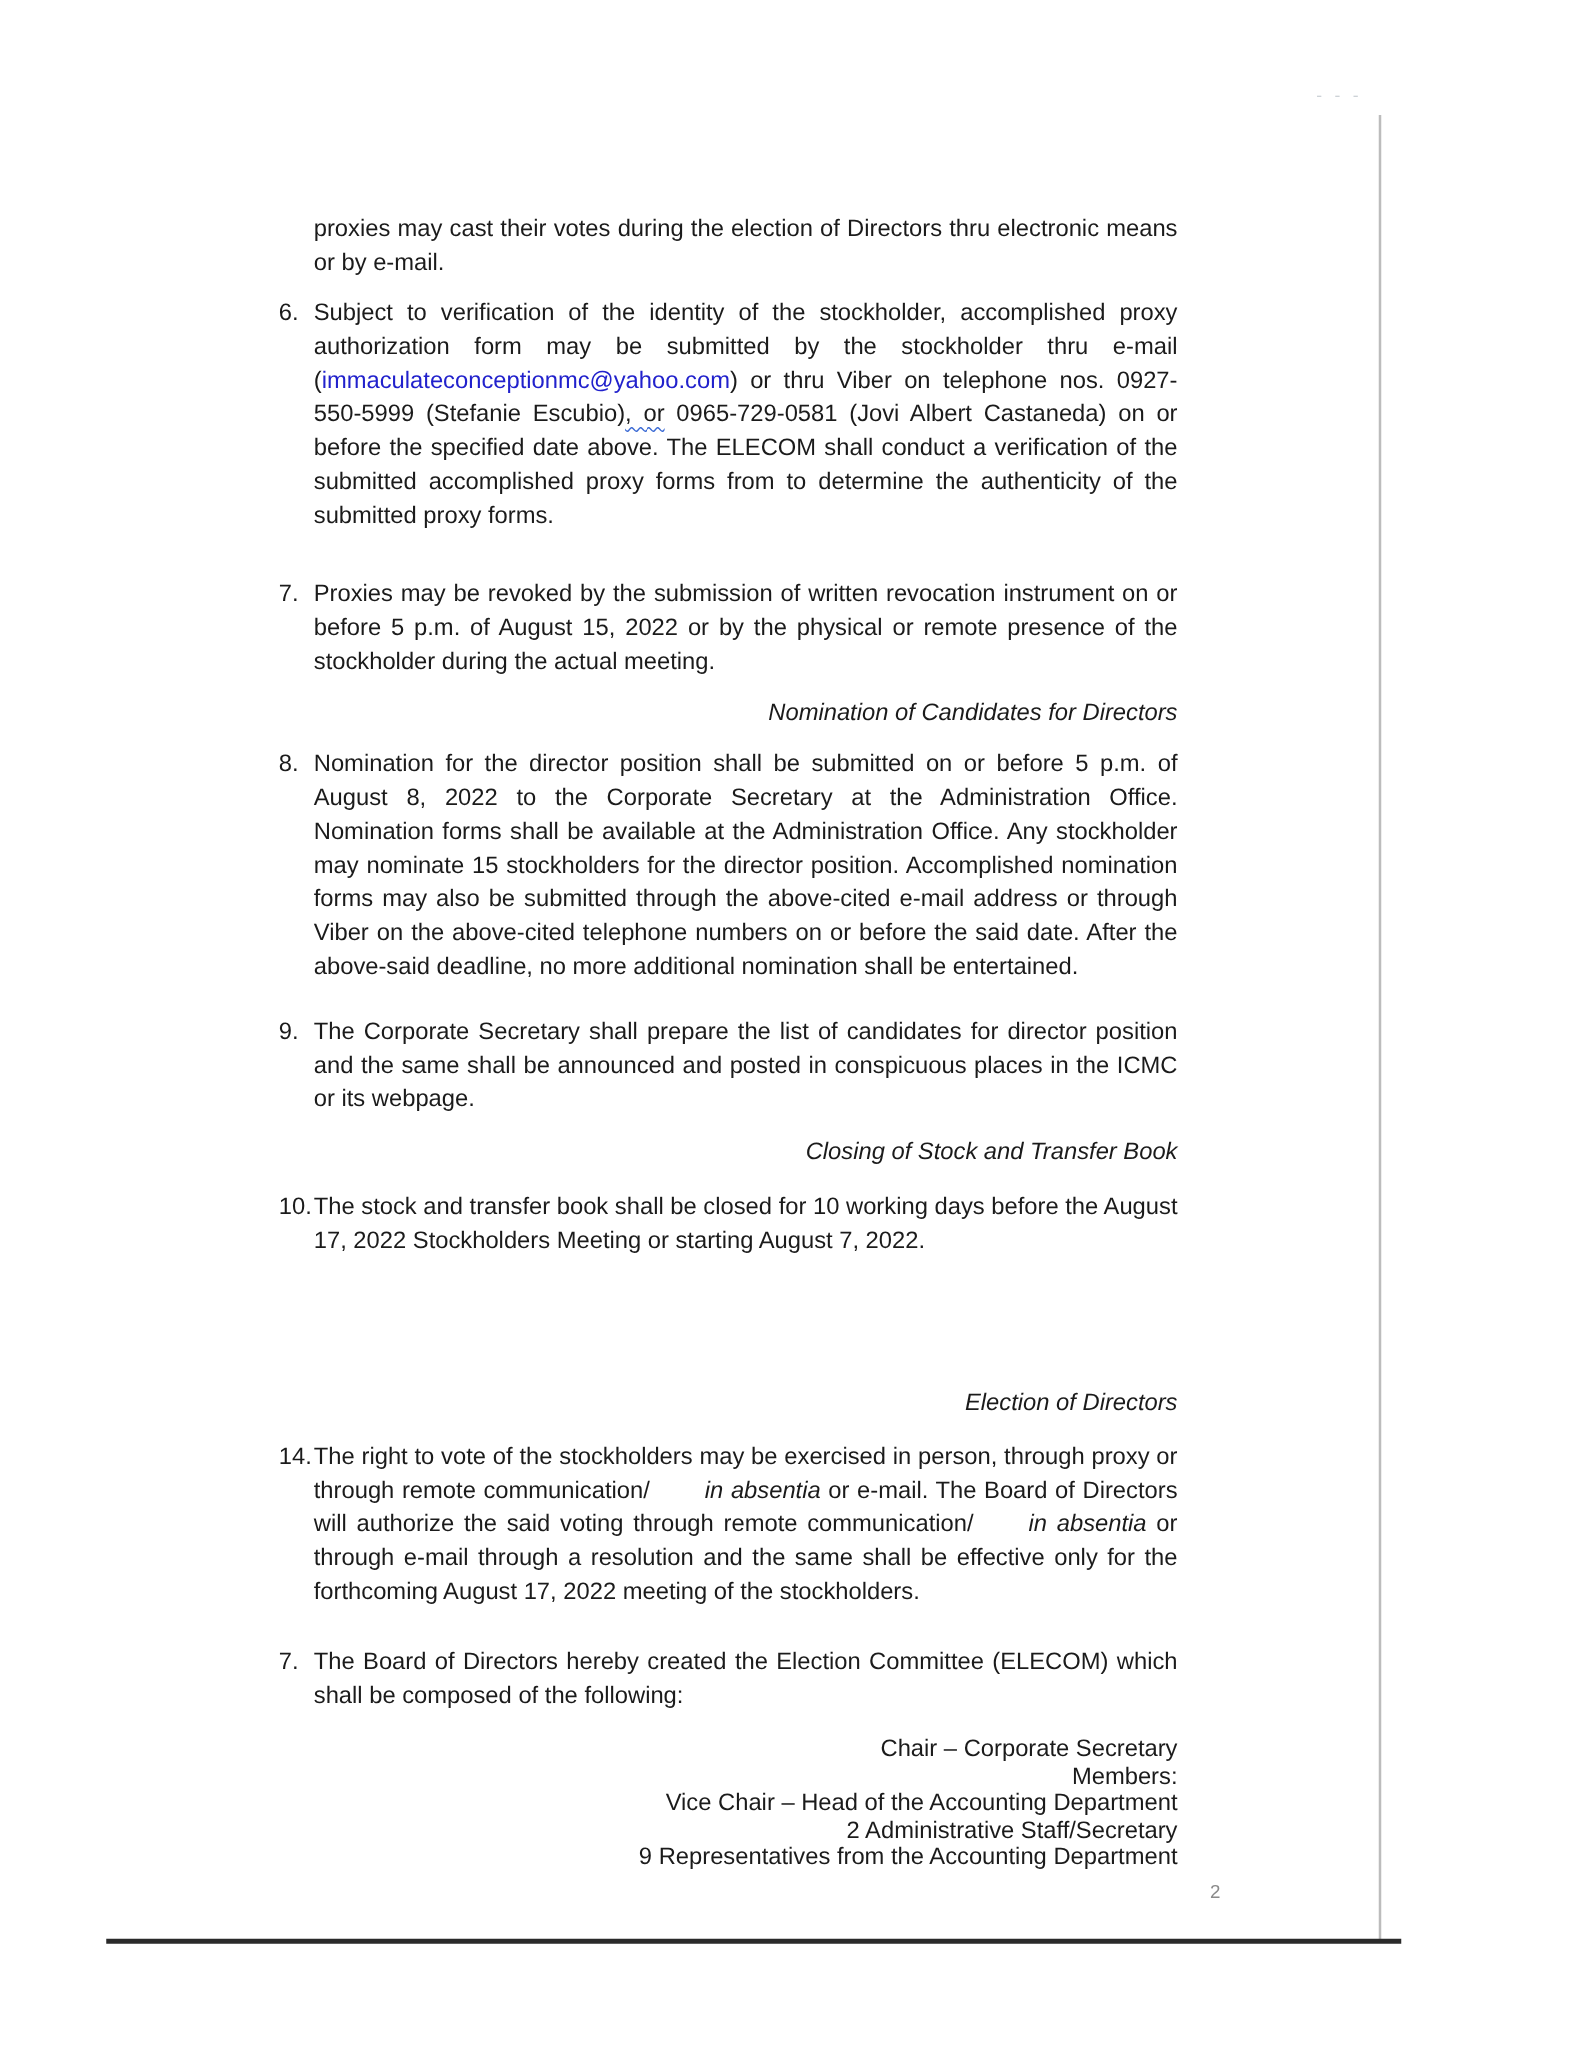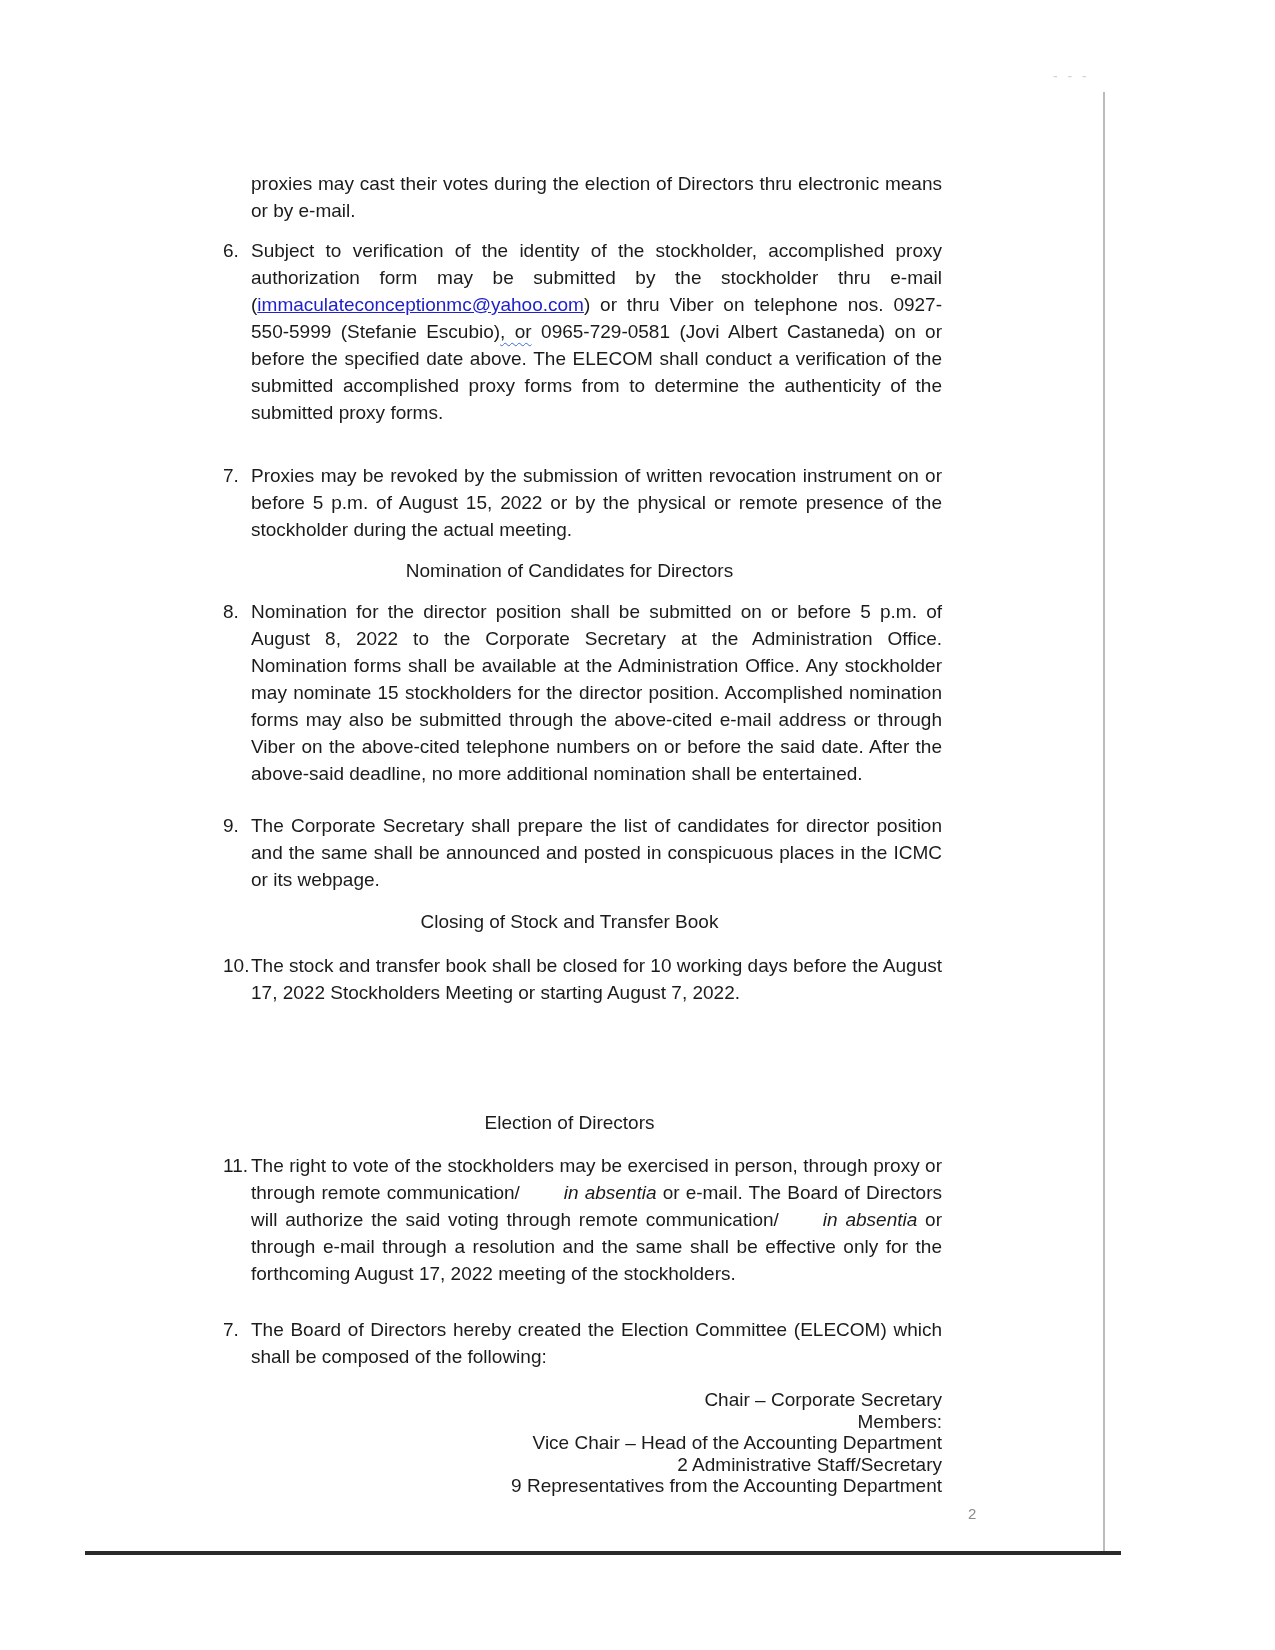--- a/index.html
+++ b/index.html
@@ -19,37 +19,37 @@
     font-size: 19px;
     line-height: 27px;
   }
 
   .para { text-align: justify; }
   .indented { padding-left: 54px; }
 
   .list-item { position: relative; padding-left: 54px; text-align: justify; }
   .list-item .num { position: absolute; left: 26px; top: 0; }
 
-  .heading { text-align: center; }
+  .heading { text-align: right; font-style: italic; }
 
   .m-item6 { margin-top: 13px; }
   .m-item7 { margin-top: 36px; }
   .m-head1 { margin-top: 14px; }
   .m-item8 { margin-top: 14px; }
   .m-item9 { margin-top: 25px; }
   .m-head2 { margin-top: 15px; }
   .m-item10 { margin-top: 17px; }
   .m-head3 { margin-top: 103px; }
   .m-item11 { margin-top: 16px; }
   .m-item12 { margin-top: 29px; }
   .m-committee { margin-top: 19px; }
 
   .committee { line-height: 21.5px; text-align: right; }
 
-  a.email-link { color: #2121cc; text-decoration: underline; cursor: pointer; }
+  a.email-link { color: #2121cc; cursor: pointer; }
 
   .squiggle {
     text-decoration: underline;
     text-decoration-style: wavy;
     text-decoration-color: #3b6ad4;
     text-decoration-thickness: 1px;
     text-underline-offset: 4px;
   }
 
   .ital { font-style: italic; padding-left: 44px; }
@@ -121,21 +121,21 @@
     <div class="heading m-head2">Closing of Stock and Transfer Book</div>
 
     <div class="list-item m-item10">
       <span class="num">10.</span>
       <span>The stock and transfer book shall be closed for 10 working days before the August 17, 2022 Stockholders Meeting or starting August 7, 2022.</span>
     </div>
 
     <div class="heading m-head3">Election of Directors</div>
 
     <div class="list-item m-item11">
-      <span class="num">11.</span>
+      <span class="num">14.</span>
       <span>The right to vote of the stockholders may be exercised in person, through proxy or through remote communication/</span><span class="ital">in absentia</span><span> or e-mail. The Board of Directors will authorize the said voting through remote communication/</span><span class="ital">in absentia</span><span> or through e-mail through a resolution and the same shall be effective only for the forthcoming August 17, 2022 meeting of the stockholders.</span>
     </div>
 
     <div class="list-item m-item12">
       <span class="num">7.</span>
       <span>The Board of Directors hereby created the Election Committee (ELECOM) which shall be composed of the following:</span>
     </div>
 
     <div class="committee indented m-committee">
       <div>Chair – Corporate Secretary</div>

